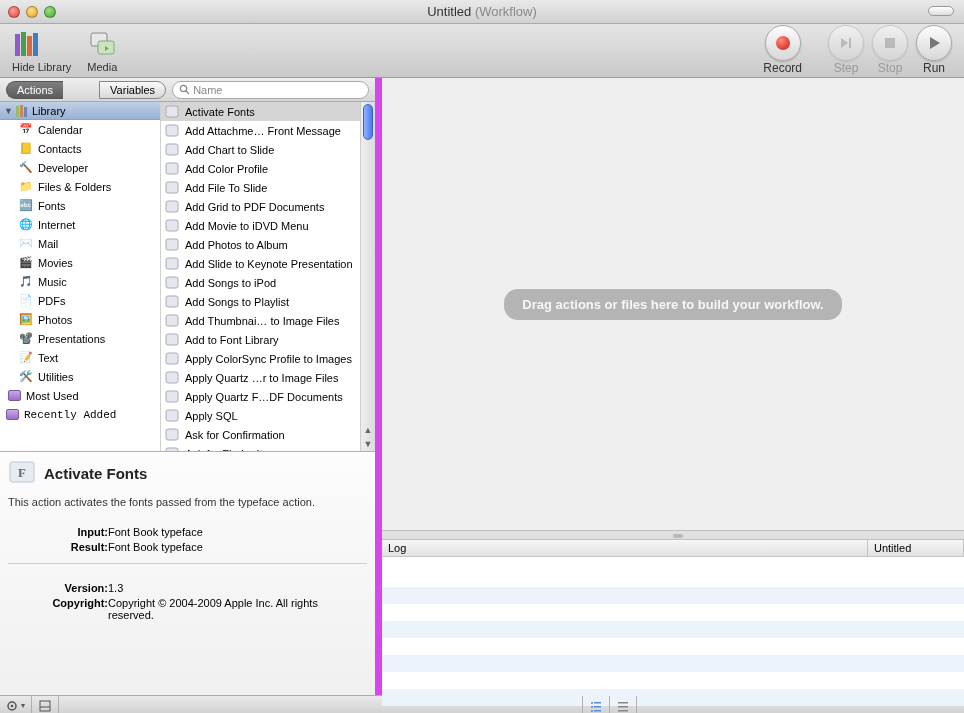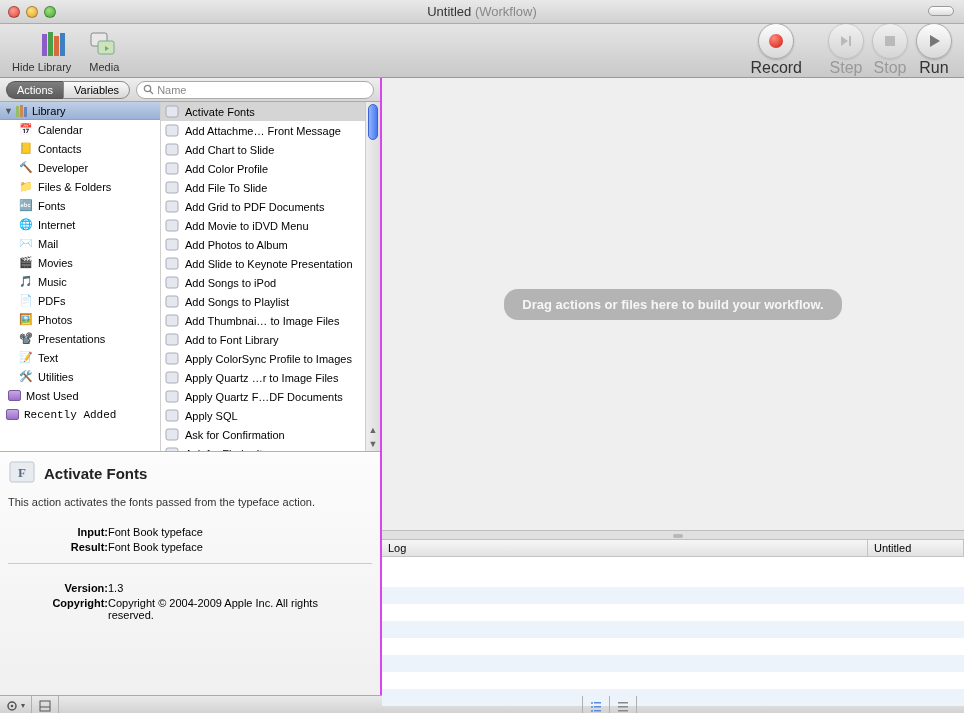--- a/index.html
+++ b/index.html
@@ -29,45 +29,45 @@
 .title .sub { color: #888; }
 .lozenge { position:absolute; right:10px; top:6px; width:26px; height:10px; border:1px solid #999; border-radius:6px; background:linear-gradient(#fff,#ddd);}
 .toolbar {
   height: 54px;
   background: linear-gradient(#e5e5e5, #c9c9c9);
   border-bottom: 1px solid #999;
   display: flex;
   align-items: center;
   padding: 0 12px;
 }
-.tbtn { display:flex; flex-direction:column; align-items:flex-end; margin-right:16px; font-size:11px; color:#333;}
+.tbtn { display:flex; flex-direction:column; align-items:flex-start; margin-right:16px; font-size:11px; color:#333;}
 .tbtn .ic { width:32px; height:30px; margin-bottom:2px; display:flex; align-items:center; justify-content:center;}
 .spacer { flex: 1; }
 .round {
   width:36px; height:36px; border-radius:50%;
   background:linear-gradient(#fdfdfd,#d8d8d8);
   border:1px solid #aaa;
   display:flex;align-items:center;justify-content:center;
   box-shadow: 0 1px 2px rgba(0,0,0,.2);
 }
 .round.disabled { opacity:.5;}
 .rightbtns { display:flex; gap:8px; align-items:flex-start; margin-top:-2px;}
-.rightbtns .col { display:flex; flex-direction:column; align-items:center; font-size:16px; color:#333;}
+.rightbtns .col { display:flex; flex-direction:column; align-items:center; font-size:12px; color:#333;}
 .rightbtns .col.disabled{color:#999;}
 
 .content { display:flex; height: calc(713px - 22px - 54px - 20px); }
-.leftpanel { width: 382px; display:flex; flex-direction:column; border-right:2px solid #d946ef;}
+.leftpanel { width: 382px; display:flex; flex-direction:column; border-right:7px solid #d946ef;}
 .tabs-row { height:24px; background:linear-gradient(#eee,#d7d7d7); border-bottom:1px solid #aaa; display:flex; align-items:center; padding:0 6px; gap:0;}
 .segtabs { display:flex;}
 .segtab {
   padding:2px 10px; font-size:11px; border:1px solid #888;
   background:linear-gradient(#fafafa,#d8d8d8);
 }
 .segtab:first-child{ border-radius:9px 0 0 9px; border-right:none;}
-.segtab:last-child{ border-radius:0 9px 9px 0;}
+.segtab:last-child{ border-radius:0 9px 9px 0;margin-left:36px;}
 .segtab.active{ background:linear-gradient(#7e7e7e,#5c5c5c); color:#fff; border-color:#555;}
 .search {
   flex:1; margin-left:6px; height:18px; border-radius:10px;
   background:#fff; border:1px solid #aaa; display:flex; align-items:center; padding:0 6px;
   font-size:11px; color:#888;
 }
 .search svg{margin-right:3px;}
 
 .browser { flex:0 0 auto; height: 350px; display:flex; border-bottom:1px solid #b0b0b0; background:#fff;}
 .col1 { width:161px; border-right:1px solid #d0d0d0; overflow:hidden;}

